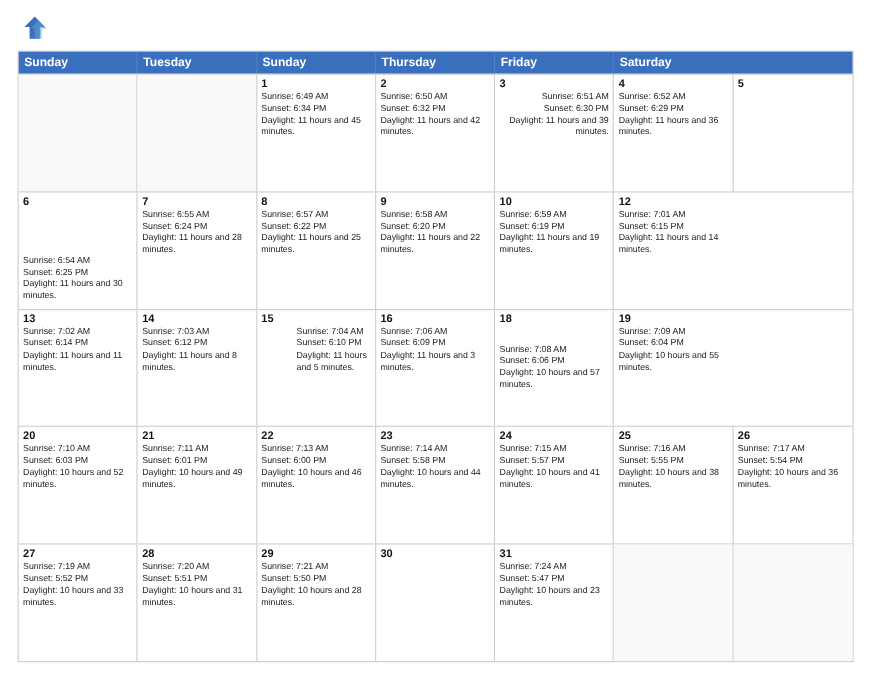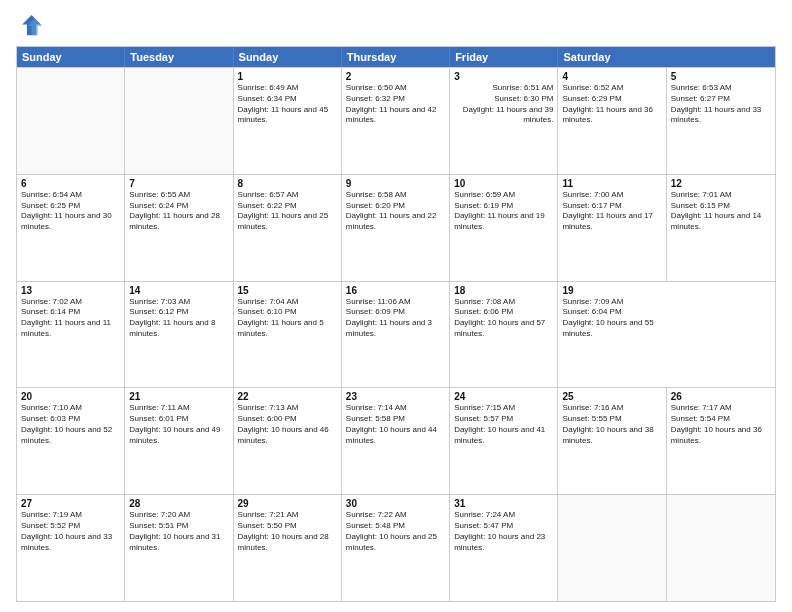--- a/index.html
+++ b/index.html
@@ -162,29 +162,26 @@
 Daylight: 11 hours and 39 minutes.</div>
           </div>
           <div class="cal-cell">
             <div class="day-num">4</div>
             <div class="info" style="white-space: pre-line;">Sunrise: 6:52 AM
 Sunset: 6:29 PM
 Daylight: 11 hours and 36 minutes.</div>
           </div>
           <div class="cal-cell">
             <div class="day-num">5</div>
-            <div class="info" style="white-space: pre-line;">Sunrise: 6:53 AM
-Sunset: 6:27 PM
-Daylight: 11 hours and 33 minutes.</div>
           </div>
         </div>
         <div class="cal-row">
           <div class="cal-cell">
             <div class="day-num">6</div>
-            <div class="info" style="white-space: pre-line;">Sunrise: 6:54 AM
+            <div class="info" style="white-space: pre-line; margin-top: 42px;">Sunrise: 6:54 AM
 Sunset: 6:25 PM
 Daylight: 11 hours and 30 minutes.</div>
           </div>
           <div class="cal-cell">
             <div class="day-num">7</div>
             <div class="info" style="white-space: pre-line;">Sunrise: 6:55 AM
 Sunset: 6:24 PM
 Daylight: 11 hours and 28 minutes.</div>
           </div>
           <div class="cal-cell">
@@ -199,26 +196,20 @@
 Sunset: 6:20 PM
 Daylight: 11 hours and 22 minutes.</div>
           </div>
           <div class="cal-cell">
             <div class="day-num">10</div>
             <div class="info" style="white-space: pre-line;">Sunrise: 6:59 AM
 Sunset: 6:19 PM
 Daylight: 11 hours and 19 minutes.</div>
           </div>
           <div class="cal-cell">
-            <div class="day-num">11</div>
-            <div class="info" style="white-space: pre-line;">Sunrise: 7:00 AM
-Sunset: 6:17 PM
-Daylight: 11 hours and 17 minutes.</div>
-          </div>
-          <div class="cal-cell">
             <div class="day-num">12</div>
             <div class="info" style="white-space: pre-line;">Sunrise: 7:01 AM
 Sunset: 6:15 PM
 Daylight: 11 hours and 14 minutes.</div>
           </div>
         </div>
         <div class="cal-row">
           <div class="cal-cell">
             <div class="day-num">13</div>
             <div class="info" style="white-space: pre-line;">Sunrise: 7:02 AM
@@ -226,33 +217,33 @@
 Daylight: 11 hours and 11 minutes.</div>
           </div>
           <div class="cal-cell">
             <div class="day-num">14</div>
             <div class="info" style="white-space: pre-line;">Sunrise: 7:03 AM
 Sunset: 6:12 PM
 Daylight: 11 hours and 8 minutes.</div>
           </div>
           <div class="cal-cell">
             <div class="day-num">15</div>
-            <div class="info" style="white-space: pre-line;">Sunrise: 7:04 AM
+            <div class="info" style="white-space: pre-line; margin-left: 32px;">Sunrise: 7:04 AM
 Sunset: 6:10 PM
 Daylight: 11 hours and 5 minutes.</div>
           </div>
           <div class="cal-cell">
             <div class="day-num">16</div>
-            <div class="info" style="white-space: pre-line;">Sunrise: 11:06 AM
+            <div class="info" style="white-space: pre-line;">Sunrise: 7:06 AM
 Sunset: 6:09 PM
 Daylight: 11 hours and 3 minutes.</div>
           </div>
           <div class="cal-cell">
             <div class="day-num">18</div>
-            <div class="info" style="white-space: pre-line;">Sunrise: 7:08 AM
+            <div class="info" style="white-space: pre-line; margin-top: 16px;">Sunrise: 7:08 AM
 Sunset: 6:06 PM
 Daylight: 10 hours and 57 minutes.</div>
           </div>
           <div class="cal-cell">
             <div class="day-num">19</div>
             <div class="info" style="white-space: pre-line;">Sunrise: 7:09 AM
 Sunset: 6:04 PM
 Daylight: 10 hours and 55 minutes.</div>
           </div>
         </div>
@@ -314,23 +305,20 @@
 Daylight: 10 hours and 31 minutes.</div>
           </div>
           <div class="cal-cell">
             <div class="day-num">29</div>
             <div class="info" style="white-space: pre-line;">Sunrise: 7:21 AM
 Sunset: 5:50 PM
 Daylight: 10 hours and 28 minutes.</div>
           </div>
           <div class="cal-cell">
             <div class="day-num">30</div>
-            <div class="info" style="white-space: pre-line;">Sunrise: 7:22 AM
-Sunset: 5:48 PM
-Daylight: 10 hours and 25 minutes.</div>
           </div>
           <div class="cal-cell">
             <div class="day-num">31</div>
             <div class="info" style="white-space: pre-line;">Sunrise: 7:24 AM
 Sunset: 5:47 PM
 Daylight: 10 hours and 23 minutes.</div>
           </div>
           <div class="cal-cell empty"></div>
           <div class="cal-cell empty"></div>
         </div>

